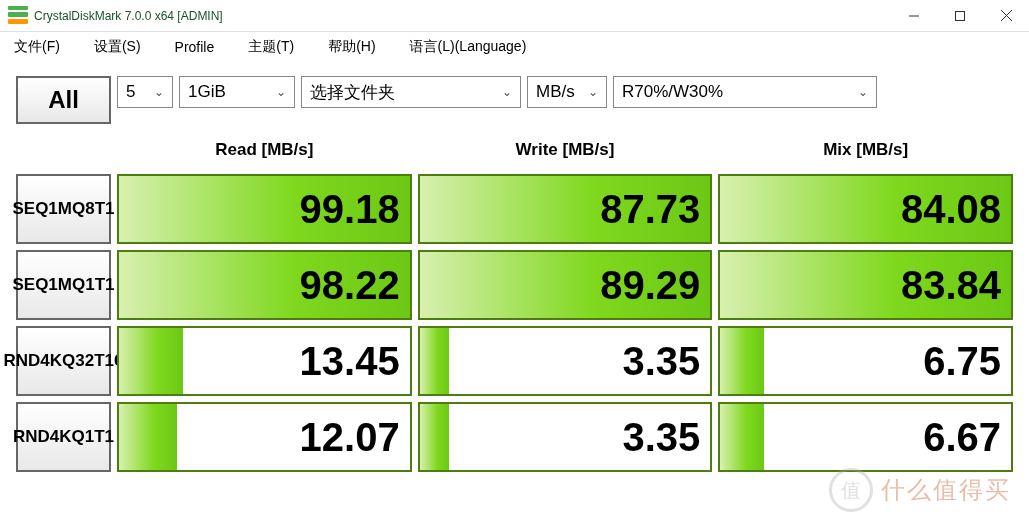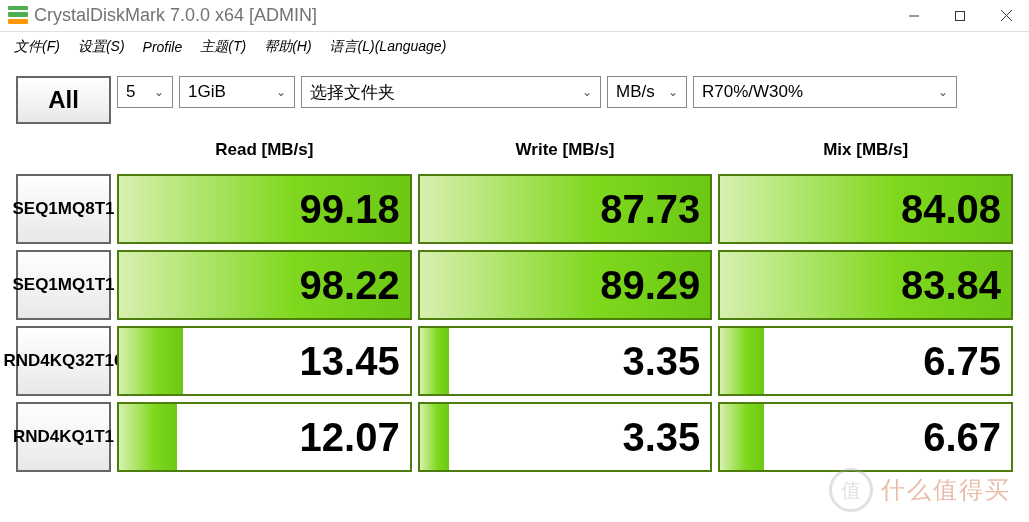--- a/index.html
+++ b/index.html
@@ -19,36 +19,35 @@
   border-bottom: 1px solid #e0e0e0;
 }
 .app-icon {
   width: 20px; height: 20px;
   margin: 0 6px 0 8px;
   display: flex; flex-direction: column;
 }
 .app-icon .bar { height: 5px; margin-bottom: 2px; border-radius: 1px; }
 .app-icon .bar.g { background: #4CAF50; }
 .app-icon .bar.o { background: #FF9800; }
-.title-text { font-size: 18px; color: #737373; flex: 0 0 auto; text-align: right; }
+.title-text { font-size: 12px; color: #14532d; flex: 0 0 auto; text-align: right; }
 .title-spacer { flex: 1; }
 .win-btn {
   width: 46px; height: 32px;
   display: flex; align-items: center; justify-content: center;
   color: #333; font-size: 14px;
 }
 .menubar {
   height: 30px;
   display: flex;
   align-items: center;
   padding: 0 6px;
   font-size: 14px;
   color: #000;
-  gap: 2px;
-  font-style: italic;
+  gap: 18px;
 }
 .menu-item { padding: 4px 8px; }
 
 .content {
   padding: 14px 16px 10px 16px;
 }
 
 .toolbar-row {
   display: flex;
   gap: 6px;
@@ -80,21 +79,21 @@
   position: relative;
 }
 .dropdown .chev {
   position: absolute;
   right: 8px;
   font-size: 12px;
   color: #555;
 }
 .dd-count { width: 56px; }
 .dd-size { width: 116px; }
-.dd-target { width: 300px; }
+.dd-target { width: 220px; }
 .dd-unit { width: 80px; }
 .dd-mix { width: 264px; }
 
 .toolbar-upper {
   display: flex;
   gap: 6px;
   height: 32px;
 }
 
 .headers-row {

